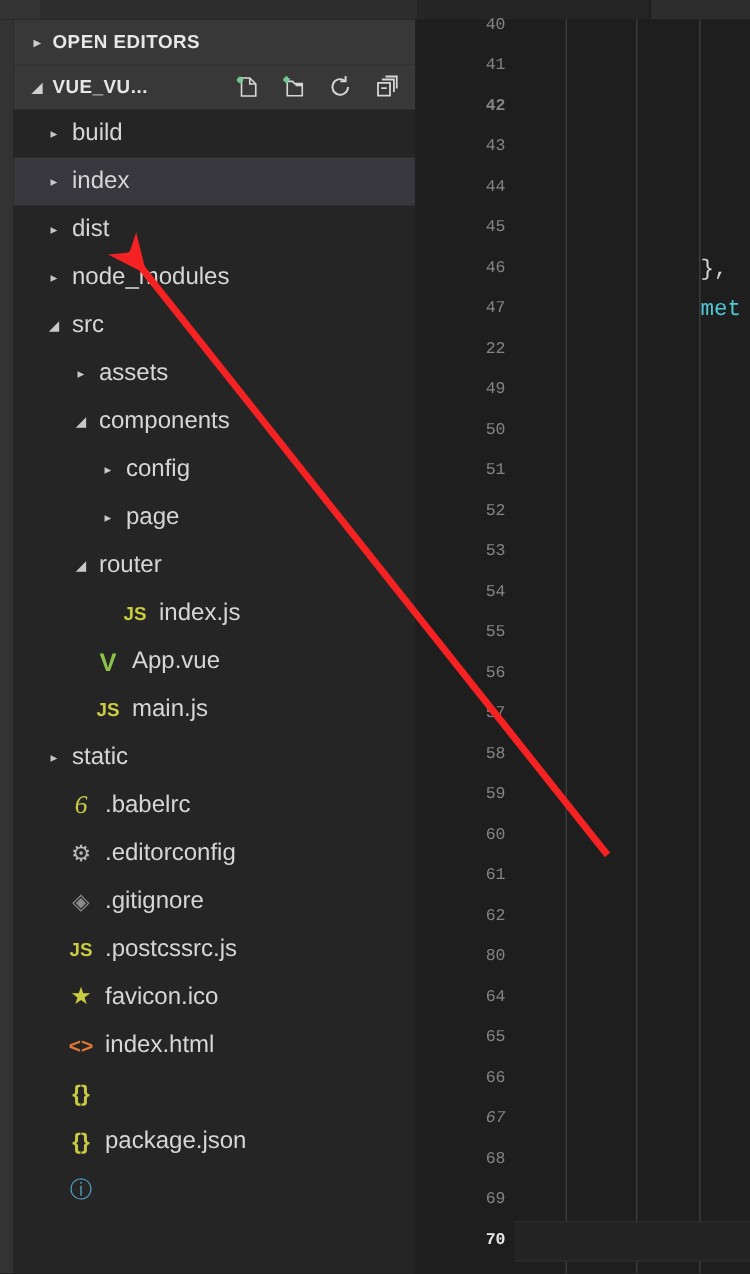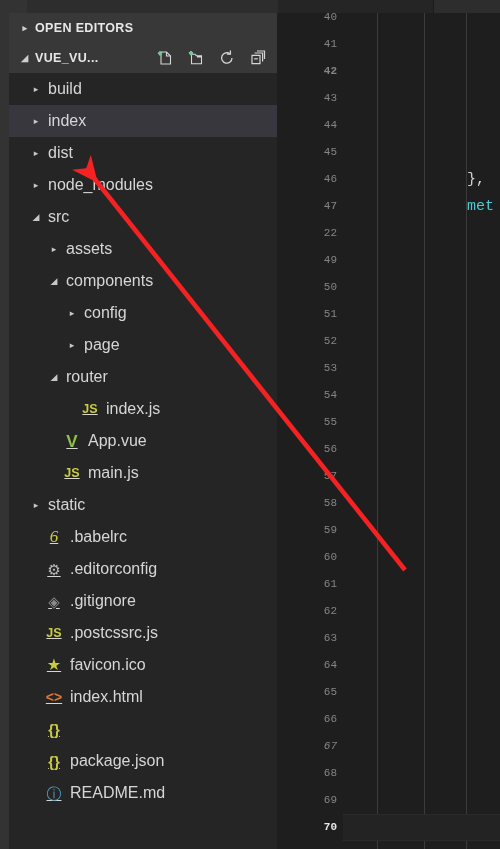--- a/index.html
+++ b/index.html
@@ -52,21 +52,21 @@
   .row {
     position:relative; height:32px; display:flex; align-items:center;
     color:#d6d6d6; font-size:16px; white-space:nowrap; cursor:pointer;
   }
   .row.selected { background:#37373d; }
   .row .arrow {
     width:14px; flex:0 0 14px; text-align:center;
     font-size:9px; color:#c8c8c8; line-height:1;
   }
   .row .arrow.blank { color:transparent; }
-  .row .ficon { width:22px; flex:0 0 22px; display:flex; align-items:center; justify-content:center;text-decoration:underline; }
+  .row .ficon { width:22px; flex:0 0 22px; display:flex; align-items:center; justify-content:center; }
   .row .label { margin-left:5px; }
 
   .ind0 { padding-left:20px; }
   .ind1 { padding-left:38px; }
   .ind2 { padding-left:56px; }
 
   
   .g-js   { color:#cbcb41; font-size:12.5px; font-weight:bold; font-family:"Liberation Sans",sans-serif; }
   .g-vue  { color:#8dc149; font-size:17px; font-weight:bold; line-height:1; }
   .g-bab  { color:#cbcb41; font-size:17px; font-style:italic; font-family:"Liberation Serif",serif; }
@@ -267,21 +267,20 @@
           <span class="ficon">
             <span class="g-json">{}</span>
           </span>
           <span class="label">package.json</span>
         </div>
         <div class="row ind0">
           <span class="arrow blank">&nbsp;</span>
           <span class="ficon">
             <span class="g-md">ⓘ</span>
           </span>
-          <span class="label">README.md</span>
         </div>
       </div>
   </div>
 
   <div class="editor">
     <div class="gutter" id="gutter">
         <div class="lineno" style="top: -9px;">40</div>
         <div class="lineno" style="top: 18px;">41</div>
         <div class="lineno" style="top: 45px; font-weight: bold;">42</div>
         <div class="lineno" style="top: 72px;">43</div>
@@ -297,21 +296,21 @@
         <div class="lineno" style="top: 342px;">53</div>
         <div class="lineno" style="top: 369px;">54</div>
         <div class="lineno" style="top: 396px;">55</div>
         <div class="lineno" style="top: 423px;">56</div>
         <div class="lineno" style="top: 450px;">57</div>
         <div class="lineno" style="top: 477px;">58</div>
         <div class="lineno" style="top: 504px;">59</div>
         <div class="lineno" style="top: 531px;">60</div>
         <div class="lineno" style="top: 558px;">61</div>
         <div class="lineno" style="top: 585px;">62</div>
-        <div class="lineno" style="top: 612px;">63</div>
+        <div class="lineno" style="top: 612px;">80</div>
         <div class="lineno" style="top: 639px;">64</div>
         <div class="lineno" style="top: 666px;">65</div>
         <div class="lineno" style="top: 693px;">66</div>
         <div class="lineno" style="top: 720px; font-style: italic;">67</div>
         <div class="lineno" style="top: 747px;">68</div>
         <div class="lineno" style="top: 774px;">69</div>
         <div class="lineno active" style="top: 801px;">70</div>
       </div>
     <div id="guides">
         <div class="guide" style="left: 100px;"></div>

